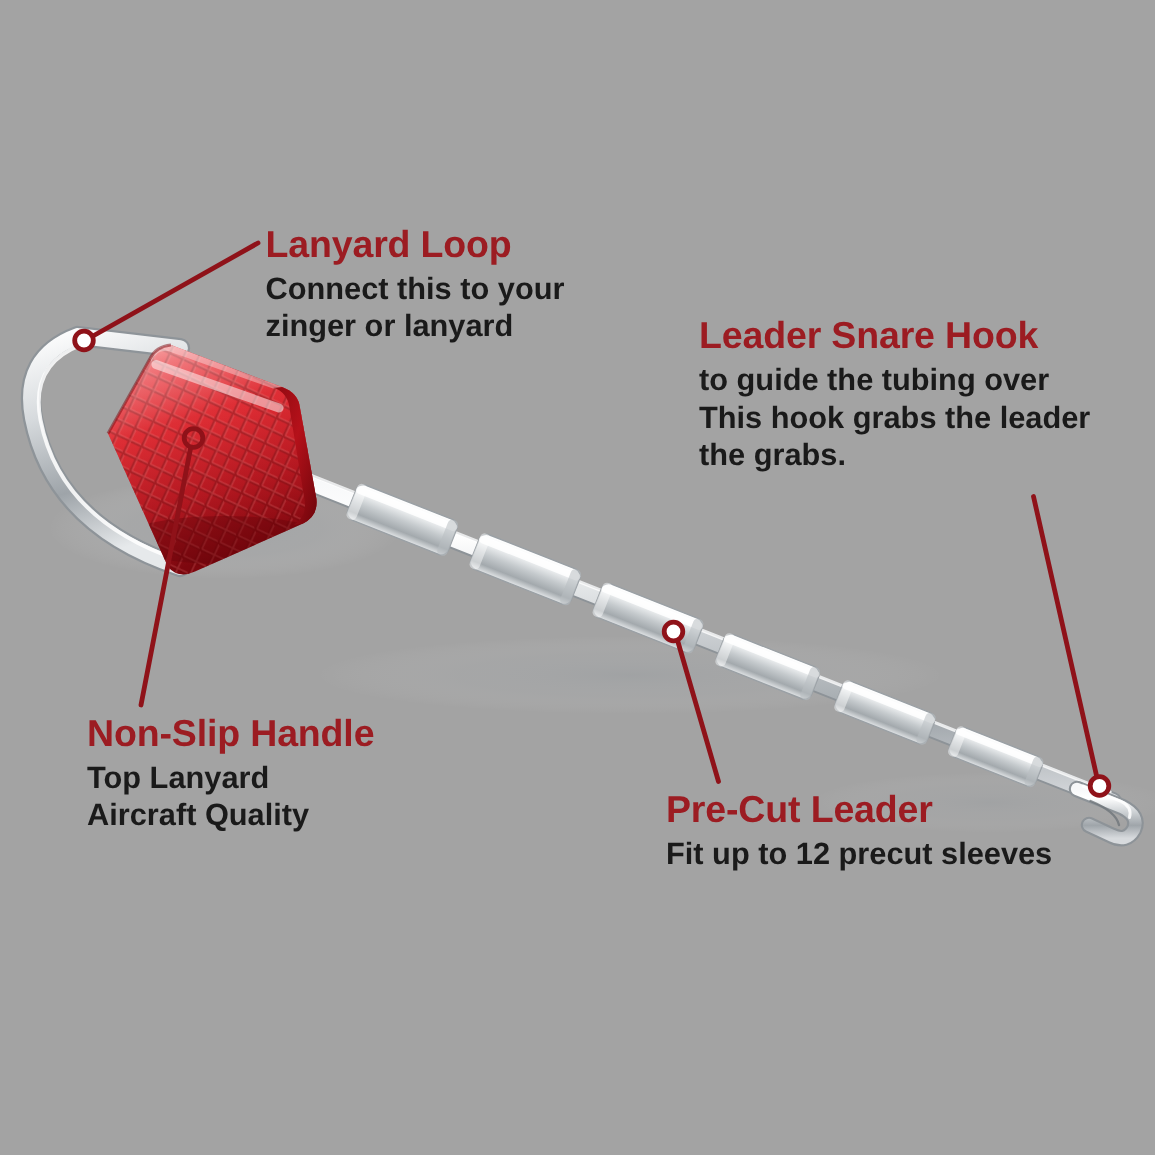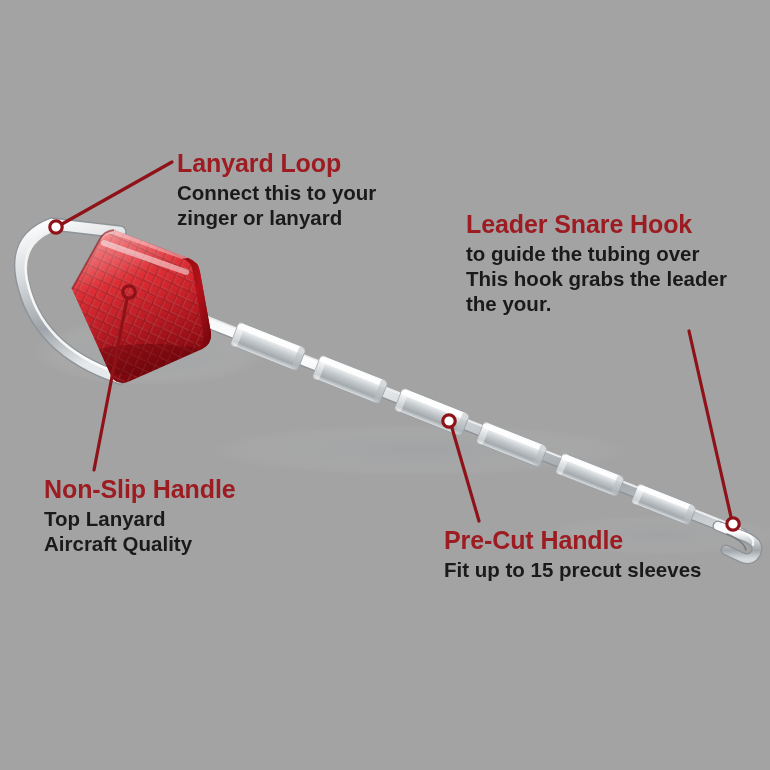--- a/index.html
+++ b/index.html
@@ -42,21 +42,21 @@
     font-size: 20.5px;
     line-height: 25px;
     margin: 0;
   }
   .callout-body span {
     display: block;
     white-space: nowrap;
   }
   #callout-lanyard-loop  { left: 177px; top: 148px; }
   #callout-leader-hook   { left: 466px; top: 209px; }
-  #callout-handle        { left: 44px;  top: 474px; }
+  #callout-handle        { left: 58px;  top: 474px; }
   #callout-precut-tubes  { left: 444px; top: 525px; }
 </style>
 </head>
 <body>
 
 <div id="page">
 
   <svg id="artwork" viewBox="0 0 770 770" xmlns="http://www.w3.org/2000/svg">
     <defs>
       <linearGradient id="gradHandle" x1="0" y1="0" x2="0.25" y2="1">
@@ -214,32 +214,32 @@
       <span>Connect this to your</span>
       <span>zinger or lanyard</span>
     </p>
   </div>
 
   <div class="callout" id="callout-leader-hook">
     <p class="callout-heading">Leader Snare Hook</p>
     <p class="callout-body">
       <span>to guide the tubing over</span>
       <span>This hook grabs the leader</span>
-      <span>the your.</span>
+      <span>the grabs.</span>
     </p>
   </div>
 
   <div class="callout" id="callout-handle">
     <p class="callout-heading">Non-Slip Handle</p>
     <p class="callout-body">
       <span>Top Lanyard</span>
       <span>Aircraft Quality</span>
     </p>
   </div>
 
   <div class="callout" id="callout-precut-tubes">
-    <p class="callout-heading">Pre-Cut Handle</p>
-    <p class="callout-body">
-      <span>Fit up to 15 precut sleeves</span>
+    <p class="callout-heading">Pre-Cut Leader</p>
+    <p class="callout-body">
+      <span>Fit up to 12 precut sleeves</span>
     </p>
   </div>
 
 </div>
 
 </body></html>

